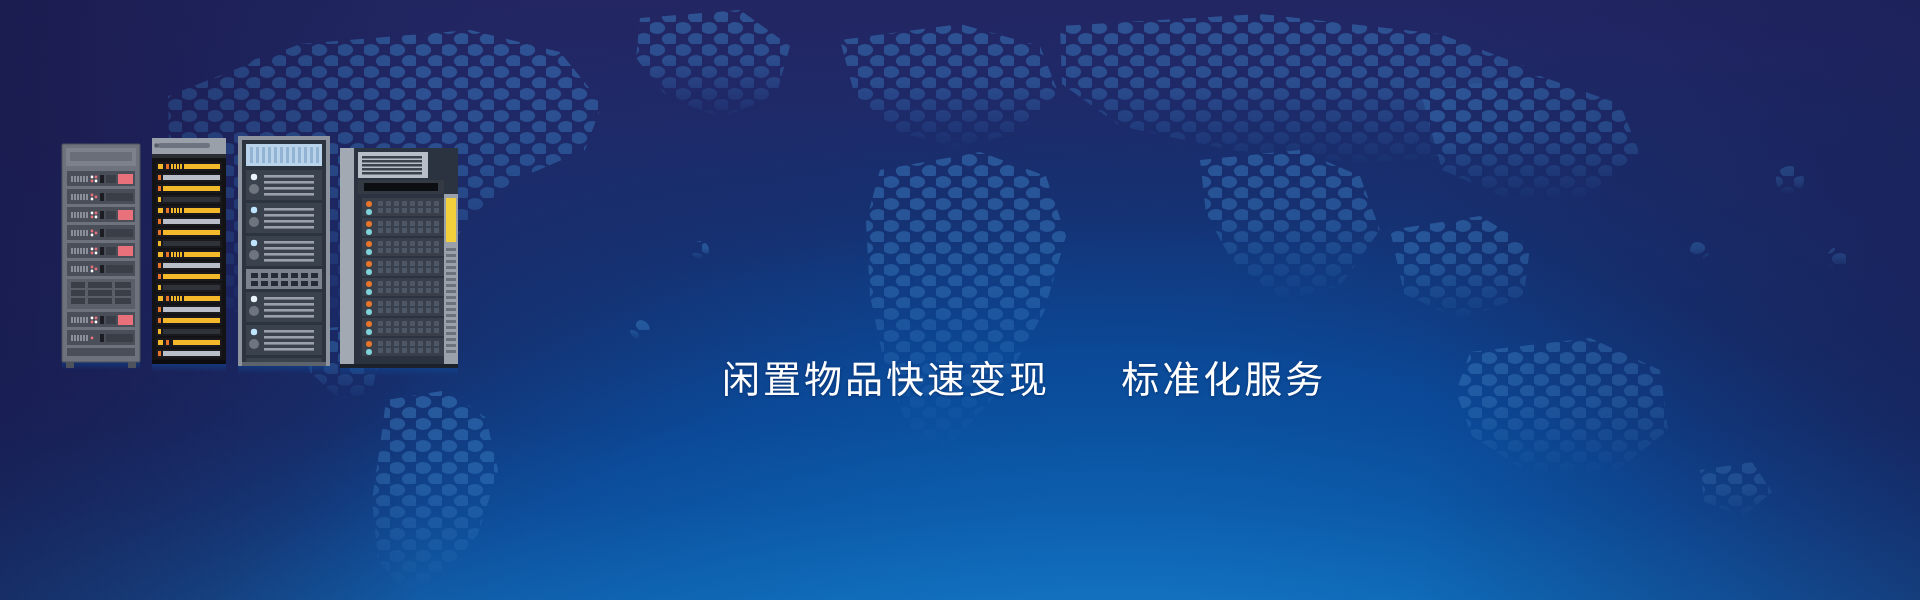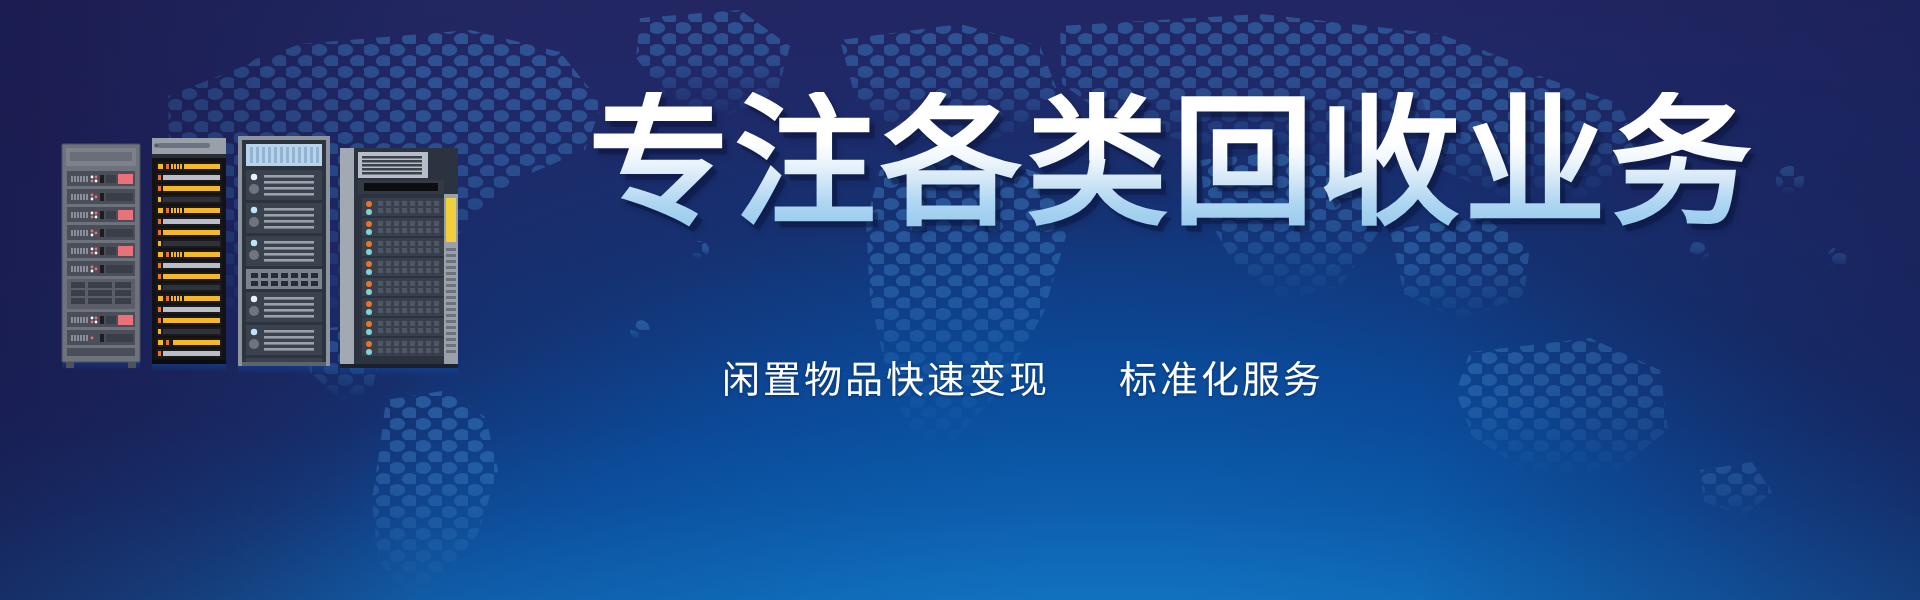--- a/index.html
+++ b/index.html
@@ -104,21 +104,20 @@
     position: absolute;
     left: 722px;
     top: 357px;
     font-size: 38px;
     line-height: 1.25;
     color: #ffffff;
     letter-spacing: 3px;
     white-space: nowrap;
     font-weight: 400;
     text-shadow: 0 1px 3px rgba(6,20,60,0.45);
-    font-family: Liberation Serif, serif;
   }
   .subtitle .gap { display: inline-block; width: 44px; }
 </style>
 </head>
 <body>
 
 <div id="banner">
 
   <div class="bg-base"></div>
   <div class="bg-tint"></div>
@@ -826,21 +825,20 @@
           <rect x="406" y="196" width="10" height="3"></rect>
             <rect x="406" y="202" width="10" height="3"></rect>
           <rect x="406" y="208" width="10" height="3"></rect>
             <rect x="406" y="214" width="10" height="3"></rect>
         </g>
         <rect x="300" y="228" width="118" height="4" fill="#1b212a"></rect>
       </g>
     </svg>
   </div>
 
-  <div class="headline">专注各类回收业务</div>
 
   <div class="subtitle">
     <span>闲置物品快速变现</span>
     <span class="gap"></span>
     <span>标准化服务</span>
   </div>
 
 </div>
 
 </body></html>

